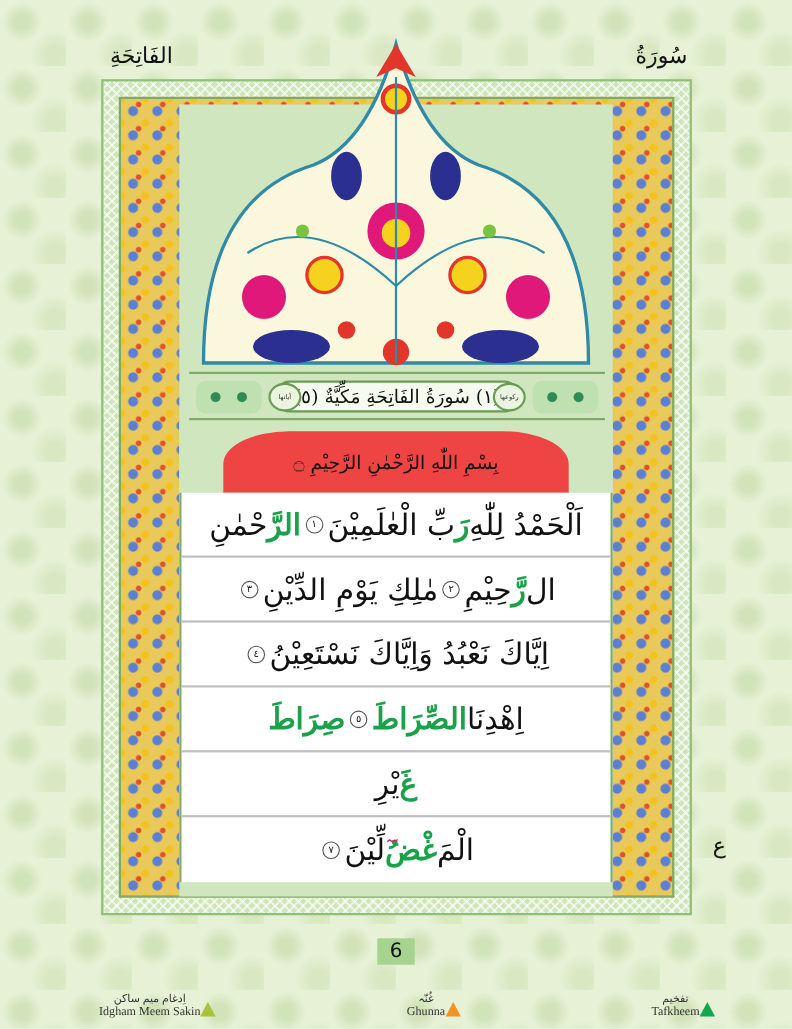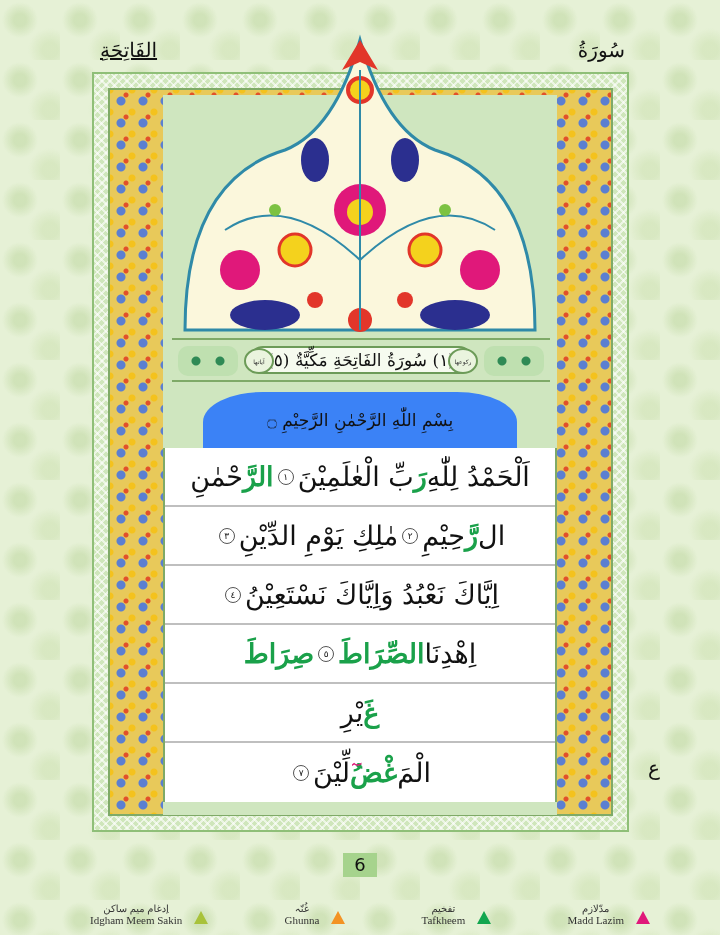--- a/index.html
+++ b/index.html
@@ -13,21 +13,21 @@
       position: absolute; inset: 0;
       background:
         radial-gradient(circle at 20px 20px, rgba(190,215,160,0.55) 6px, transparent 18px) 0 0/60px 60px,
         radial-gradient(circle at 50px 50px, rgba(200,222,170,0.45) 8px, transparent 22px) 0 0/60px 60px,
         #e6f1d6;
     }
     .corner-title {
       position: absolute; top: 38px; font-size: 20px; color: #111;
       font-family: "DejaVu Serif", serif; direction: rtl;
     }
-    .corner-left { left: 100px; text-decoration: underline; }
+    .corner-left { left: 100px; }
     .corner-right { right: 95px; }
 
     
     .outer-frame {
       position: absolute; left: 92px; top: 72px; width: 537px; height: 760px;
       border: 2px solid #8fbf78;
       background:
         repeating-linear-gradient(45deg, rgba(255,255,255,0.6) 0 2px, transparent 2px 6px),
         repeating-linear-gradient(-45deg, rgba(255,255,255,0.6) 0 2px, transparent 2px 6px),
         #cfe6bb;
@@ -72,21 +72,21 @@
         radial-gradient(circle at 70% 50%, #2f8a55 4px, transparent 5px),
         #bfe0b0;
       border-radius: 10px;
     }
     .bismillah-wrap {
       position: absolute; left: 163px; top: 384px; width: 394px; height: 64px;
       background: #cfe6bf;
     }
     .bismillah-dome {
       position: absolute; left: 40px; right: 40px; top: 8px; bottom: 0;
-      background: #3b82f6; border-radius: 60px 60px 0 0 / 30px 30px 0 0;
+      background: #ef4444; border-radius: 60px 60px 0 0 / 30px 30px 0 0;
       display:flex; align-items:center; justify-content:center;
       font-family: "DejaVu Serif", serif; font-size: 17px; direction: rtl; color:#111;
     }
     .verses {
       position: absolute; left: 163px; top: 448px; width: 394px; height: 354px;
       background: #fff; border-left: 2px solid #7faa68; border-right: 2px solid #7faa68;
     }
     .verse-line {
       height: 59px; border-bottom: 2px solid #bfbfbf;
       display: flex; align-items: center; justify-content: center;
@@ -105,21 +105,21 @@
       background: #a6d38d; text-align: center; font-size: 18px; line-height: 24px; color: #111;
     }
     .ruku-mark {
       position: absolute; left: 648px; top: 756px; font-size: 20px; color: #111;
       font-family: "DejaVu Serif", serif;
     }
     .legend {
       position: absolute; left: 90px; top: 886px; width: 560px; height: 40px;
       display: flex; justify-content: space-between; direction: rtl;
     }
-    .legend-item { display:flex; align-items:flex-end; gap:12px; direction:ltr; }
+    .legend-item { display:flex; align-items:flex-end; gap:0; direction:ltr; }
     .legend-text { text-align:center; font-family:"Liberation Serif", serif; font-size:11px; color:#333; line-height:1.1; }
     .legend-ar { font-size: 10px; direction: rtl; display:block; }
     .tri {
       width: 0; height: 0; border-left: 7px solid transparent; border-right: 7px solid transparent;
       border-bottom: 13px solid #000; margin-bottom: 2px;
     }
   </style>
 </head>
 <body>
 
@@ -205,24 +205,20 @@
       <span>لِّيْنَ </span>
       <span class="ayah">٧</span>
     </div>
   </div>
 
 <div class="ruku-mark">ع</div>
 <div class="page-number">6</div>
 
 <div class="legend" id="legend">
     <div class="legend-item">
-      <div class="legend-text"><span class="legend-ar">مدّلازم</span><span>Madd Lazim</span></div>
-      <div class="tri" style="border-bottom-color: rgb(224, 24, 122);"></div>
-    </div>
-    <div class="legend-item">
       <div class="legend-text"><span class="legend-ar">تفخیم</span><span>Tafkheem</span></div>
       <div class="tri" style="border-bottom-color: rgb(18, 166, 79);"></div>
     </div>
     <div class="legend-item">
       <div class="legend-text"><span class="legend-ar">غُنّہ</span><span>Ghunna</span></div>
       <div class="tri" style="border-bottom-color: rgb(243, 147, 36);"></div>
     </div>
     <div class="legend-item">
       <div class="legend-text"><span class="legend-ar">اِدغام میم ساکن</span><span>Idgham Meem Sakin</span></div>
       <div class="tri" style="border-bottom-color: rgb(168, 194, 58);"></div>

